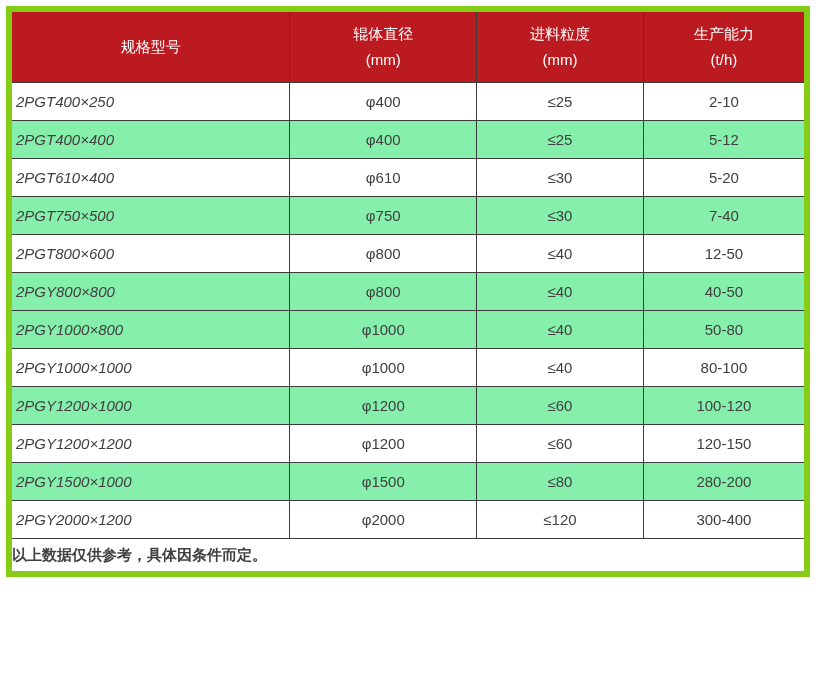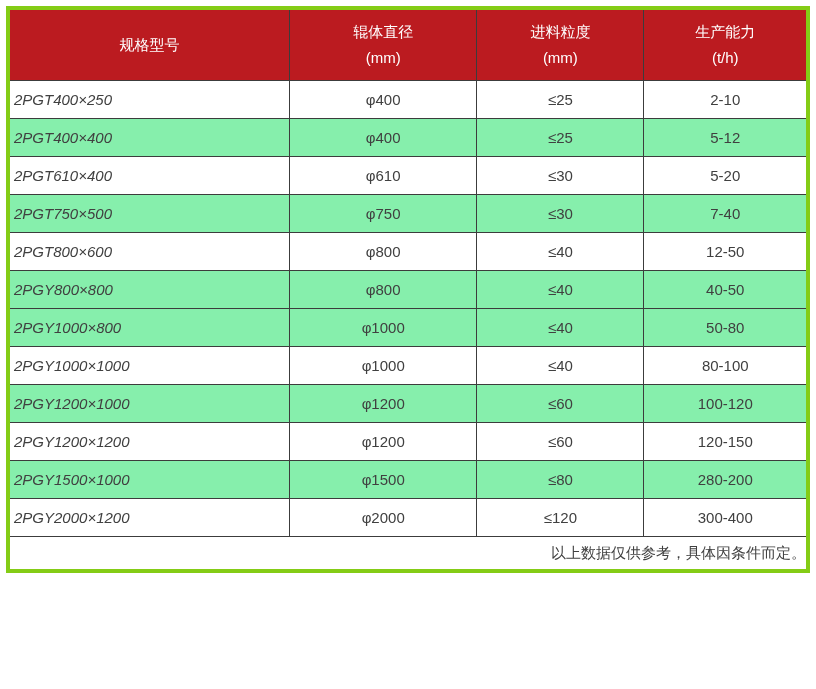--- a/index.html
+++ b/index.html
@@ -14,21 +14,21 @@
     height: 689px;
     background: #ffffff;
     overflow: hidden;
   }
   table.spec-table {
     position: absolute;
     left: 6px;
     top: 6px;
     width: 804px;
     border-collapse: collapse;
-    border: 4px solid #84cc16;
+    border: 6px solid #84cc16;
     table-layout: fixed;
   }
   .spec-table col.c1 { width: 35.2%; }
   .spec-table col.c2 { width: 23.4%; }
   .spec-table col.c3 { width: 20.9%; }
   .spec-table col.c4 { width: 20.5%; }
 
   .spec-table th {
     background: #bb1b20;
     color: #ffffff;
@@ -61,23 +61,24 @@
   .spec-table tr.alt td {
     background: #86efac;
   }
   .spec-table td.model-col {
     text-align: left;
     padding-left: 4px;
     font-style: italic;
   }
   .spec-table td.footer-cell {
     height: 32px;
-    text-align: right;
+    text-align: left;
     background: #ffffff;
     padding: 0;
+    font-weight: bold;
   }
 </style>
 </head>
 <body>
 
 <div class="page">
   <table class="spec-table">
     <colgroup>
       <col class="c1">
         <col class="c2">

